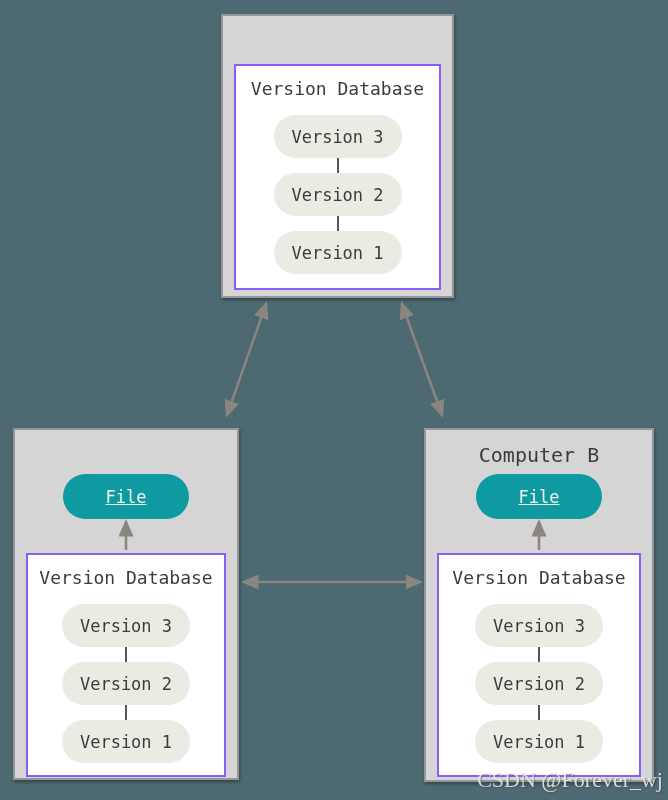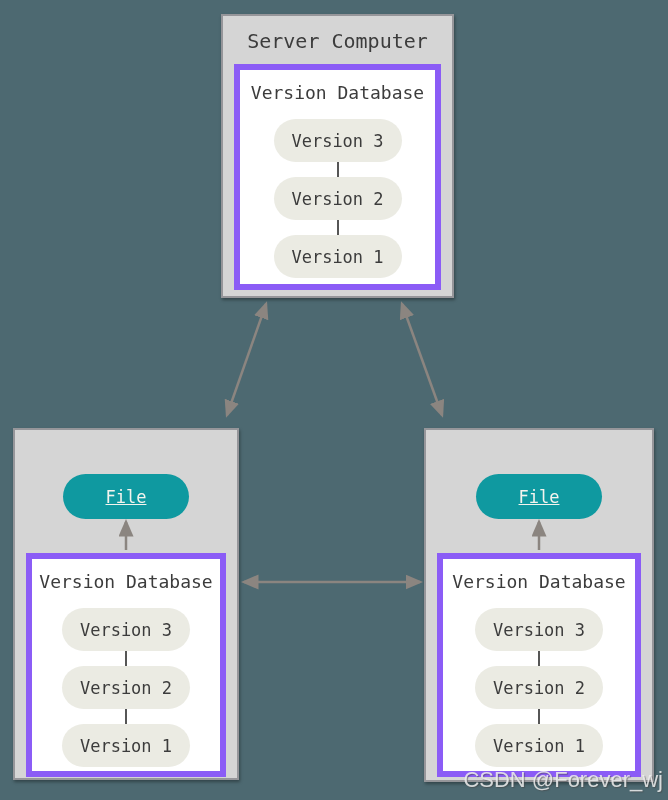--- a/index.html
+++ b/index.html
@@ -46,21 +46,21 @@
     display: flex;
     align-items: center;
     justify-content: center;
     text-decoration: underline;
   }
   .db-box {
     position: absolute;
     left: 11px;
     right: 11px;
     background: #ffffff;
-    border: 6px solid #8b5cf6;
+    border: 2px solid #8b5cf6;
     box-sizing: border-box;
     display: flex;
     flex-direction: column;
     align-items: center;
   }
   #server-node .db-box { top: 48px;  height: 226px; }
   .computer .db-box    { top: 123px; height: 224px; }
 
   .db-title {
     font-size: 18px;
@@ -88,32 +88,31 @@
   #arrow-layer {
     position: absolute;
     left: 0;
     top: 0;
     pointer-events: none;
   }
   #watermark {
     position: absolute;
     right: 5px;
     bottom: 7px;
-    font-family: Liberation Sans, sans-serif;
+    font-family: Liberation Serif, serif;
     font-size: 22px;
     color: rgba(240,240,240,0.85);
     text-shadow: 1px 1px 1px rgba(70,70,70,0.55);
     white-space: nowrap;
   }
 </style>
 </head>
 <body>
 
 <div class="node" id="server-node">
-  <div class="node-title">Server Computer</div>
   <div class="db-box">
     <div class="db-title">Version Database</div>
     <div class="pill first">Version 3</div>
     <div class="pill-connector"></div>
     <div class="pill">Version 2</div>
     <div class="pill-connector"></div>
     <div class="pill">Version 1</div>
   </div>
 </div>
 
@@ -123,20 +122,21 @@
     <div class="db-title">Version Database</div>
     <div class="pill first">Version 3</div>
     <div class="pill-connector"></div>
     <div class="pill">Version 2</div>
     <div class="pill-connector"></div>
     <div class="pill">Version 1</div>
   </div>
 </div>
 
 <div class="node computer" id="computer-b-node">
+  <div class="node-title">Computer B</div>
   <div class="file-pill">File</div>
   <div class="db-box">
     <div class="db-title">Version Database</div>
     <div class="pill first">Version 3</div>
     <div class="pill-connector"></div>
     <div class="pill">Version 2</div>
     <div class="pill-connector"></div>
     <div class="pill">Version 1</div>
   </div>
 </div>

